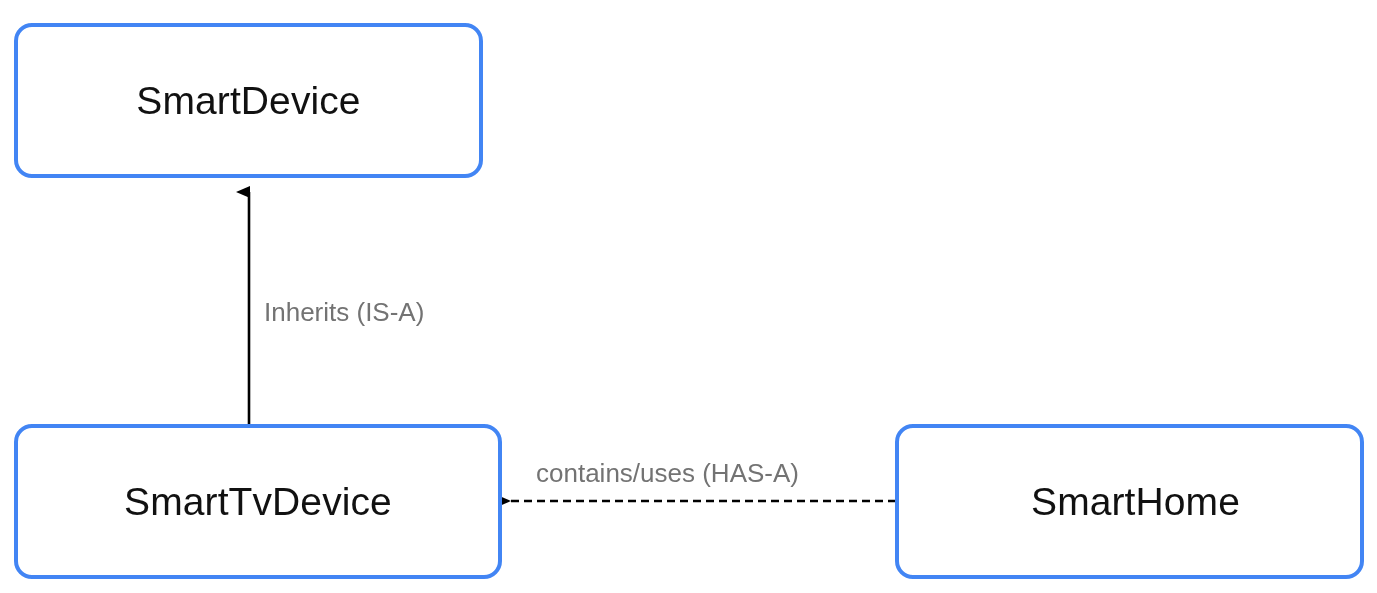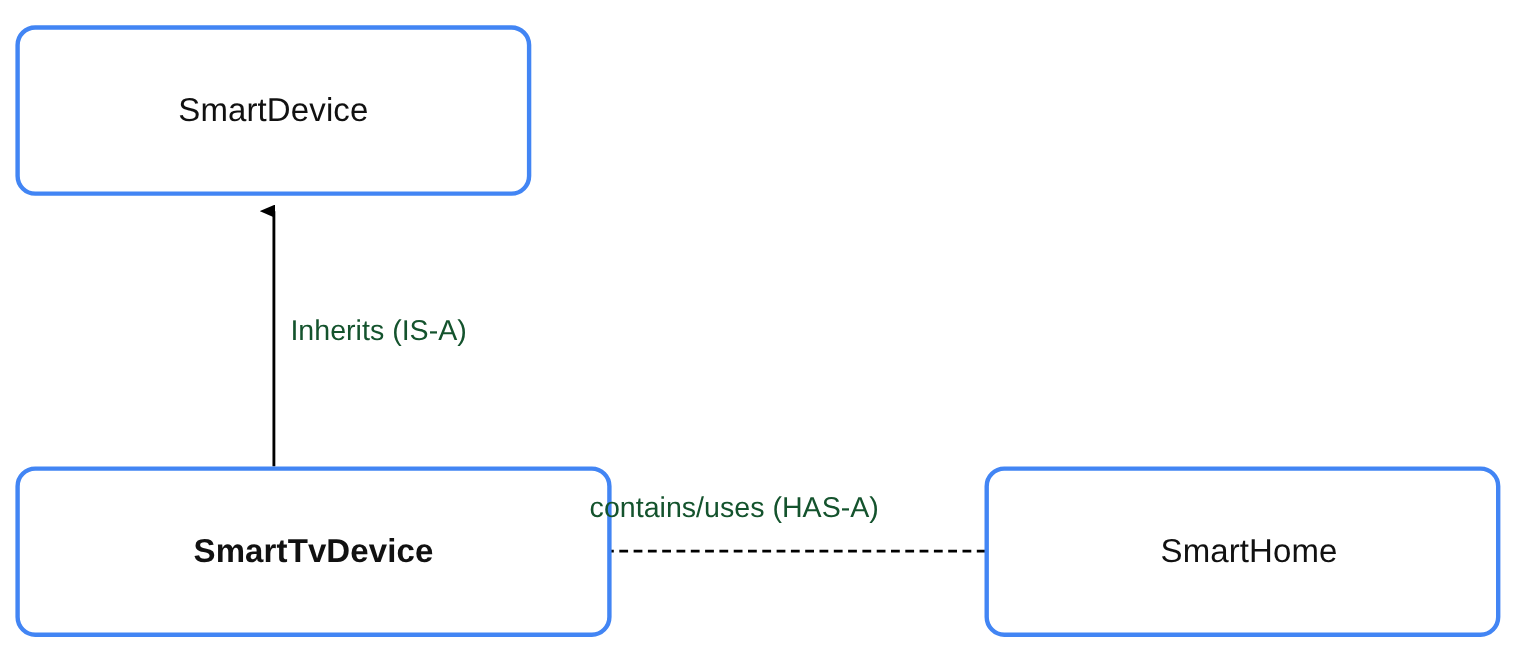--- a/index.html
+++ b/index.html
@@ -21,50 +21,51 @@
     box-sizing: border-box;
     background: #ffffff;
     border-style: solid;
     border-radius: 18px;
     display: flex;
     align-items: center;
     justify-content: center;
   }
   .node-label {
     font-family: "Liberation Sans", sans-serif;
-    font-size: 30px;
+    font-size: 39px;
     line-height: 1;
     color: #111111;
     letter-spacing: 0.1px;
     white-space: nowrap;
     user-select: none;
   }
   .edge-layer {
     position: absolute;
     left: 0;
     top: 0;
     width: 1377px;
     height: 593px;
     pointer-events: none;
   }
   .edge-label {
     position: absolute;
     font-family: "Liberation Sans", sans-serif;
     font-size: 26px;
     line-height: 1;
-    color: #14532d;
+    color: #737373;
     white-space: nowrap;
     user-select: none;
+    margin-top: 12px;
   }
   
   #node-smartdevice {
     left: 14px;  top: 23px;  width: 469px; height: 155px;
   }
   #node-smarttvdevice {
-    left: 14px;  top: 424px; width: 542px; height: 155px; font-weight: bold;
+    left: 14px;  top: 424px; width: 488px; height: 155px;
   }
   #node-smarthome {
     left: 895px; top: 424px; width: 469px; height: 155px; padding-left: 12px;
   }
   #label-inherits {
     left: 264px; top: 287px;
   }
   #label-contains {
     left: 536px; top: 448px;
   }

